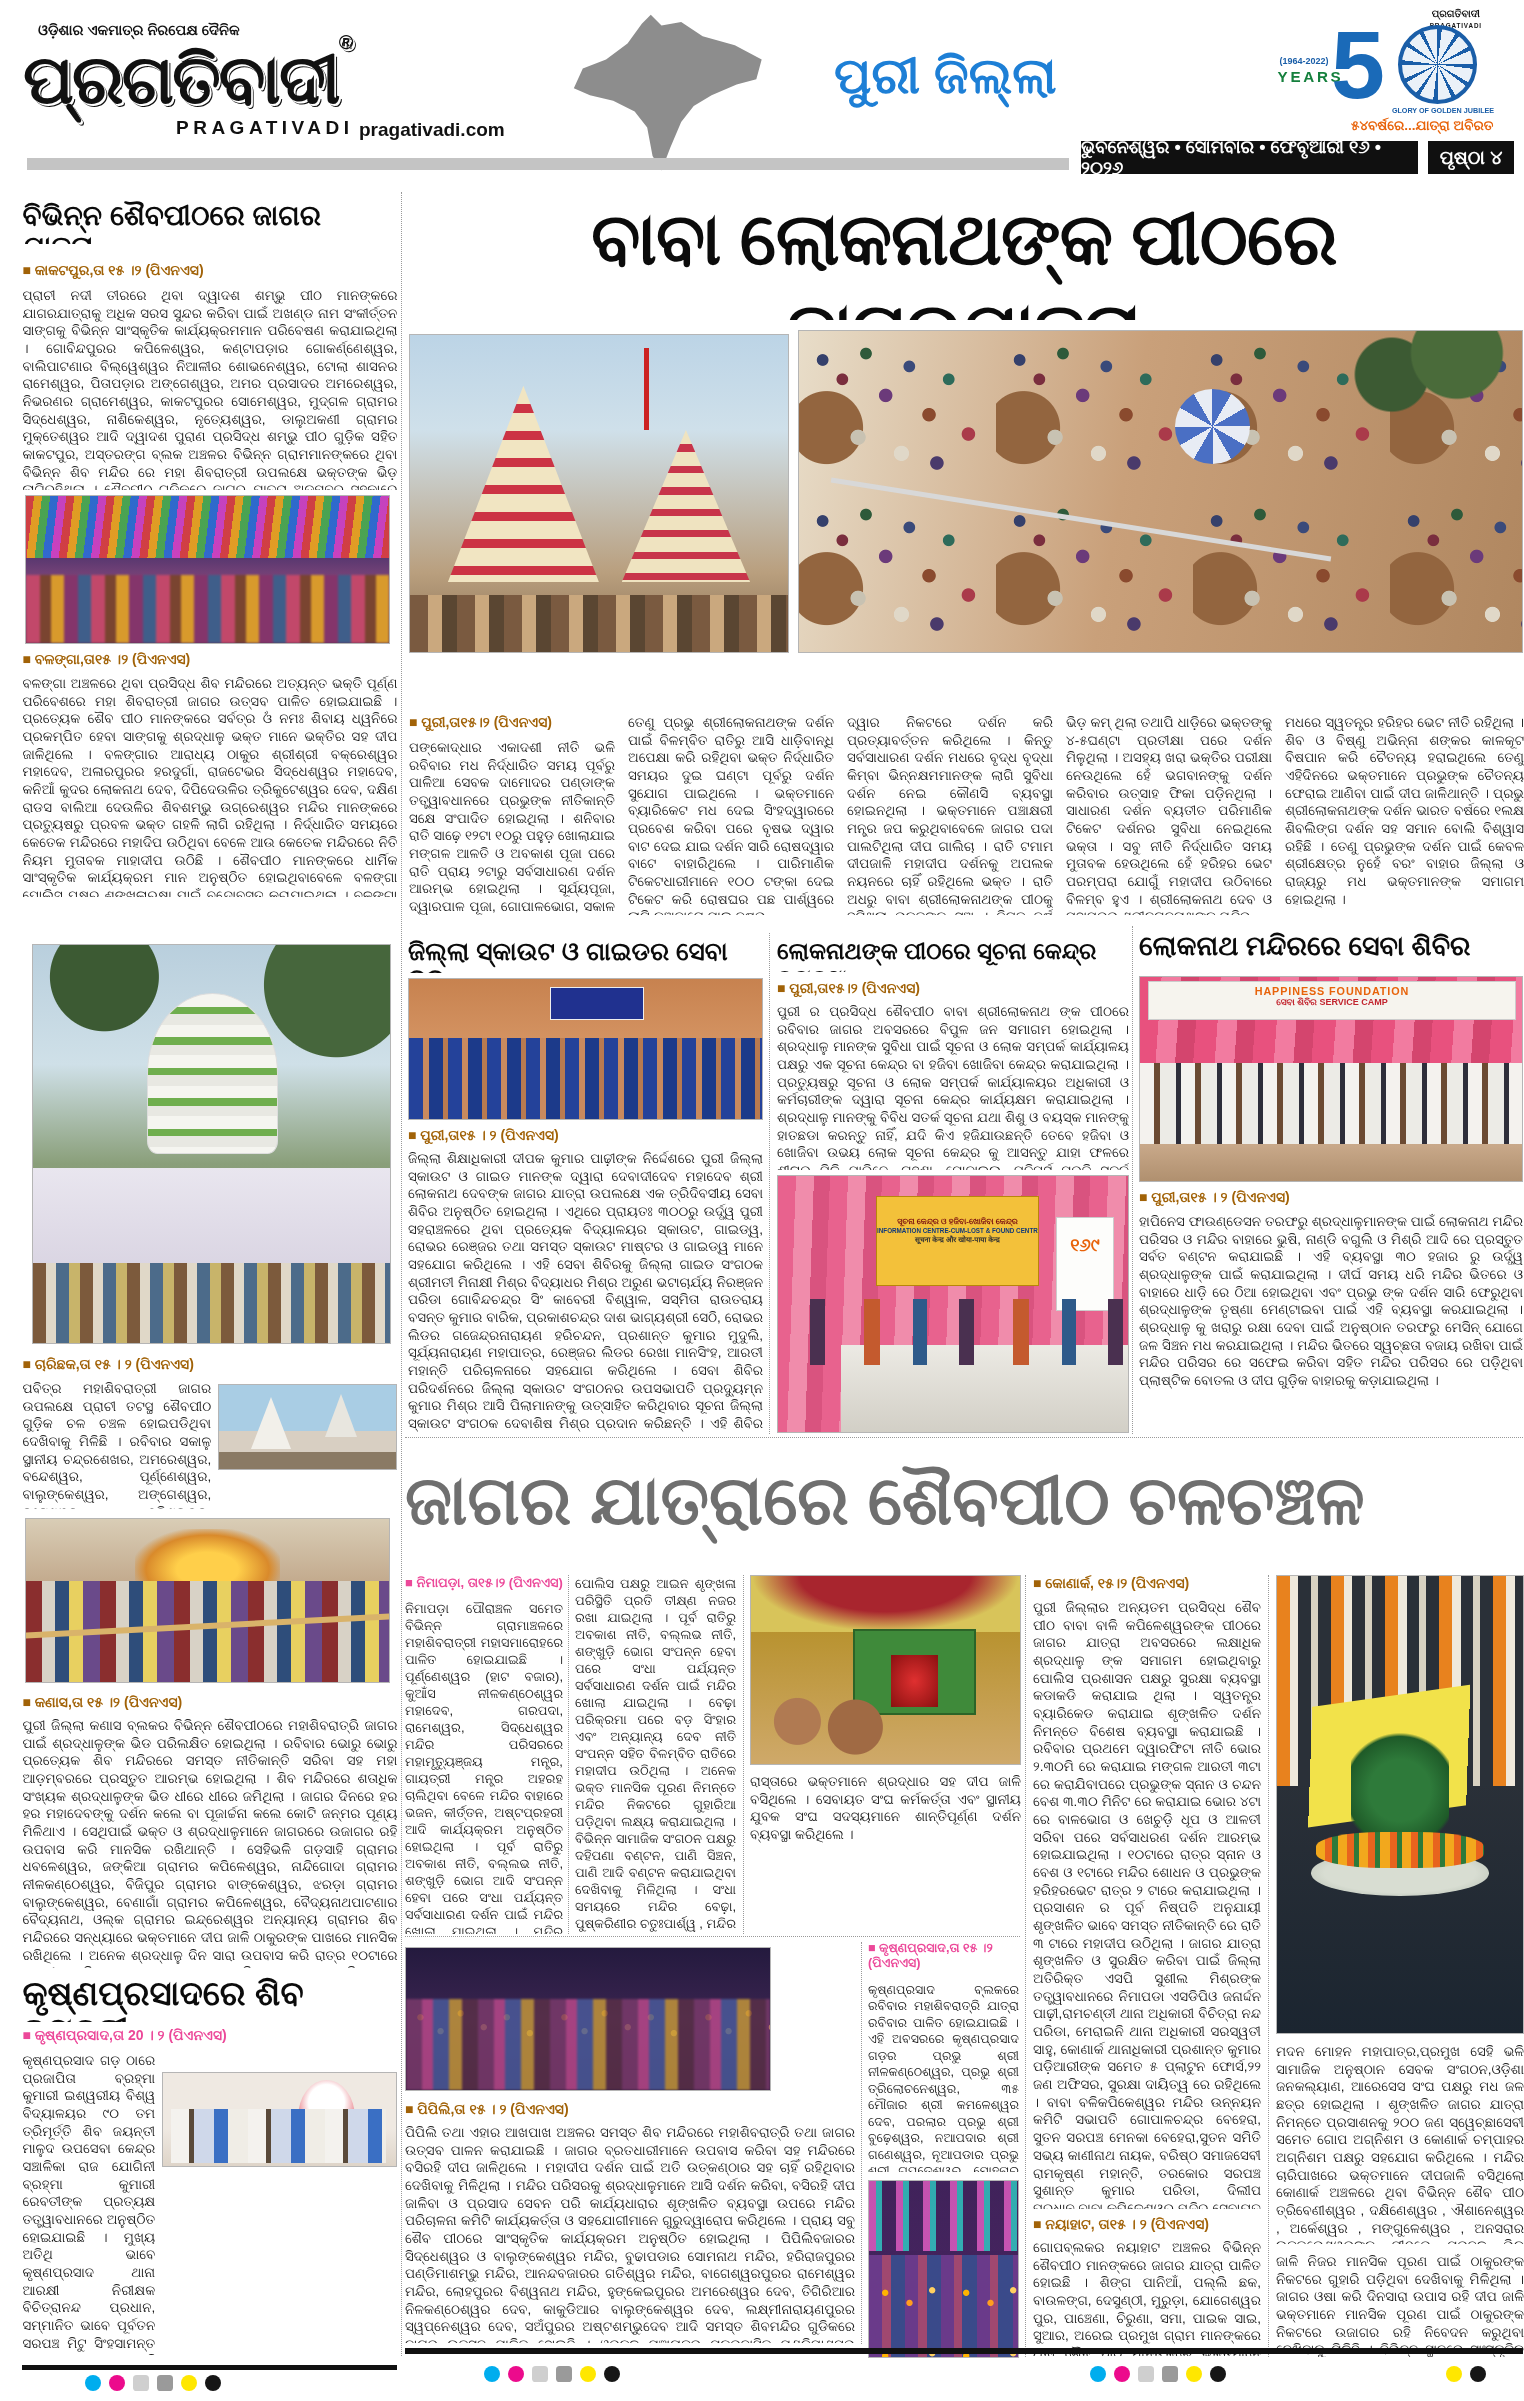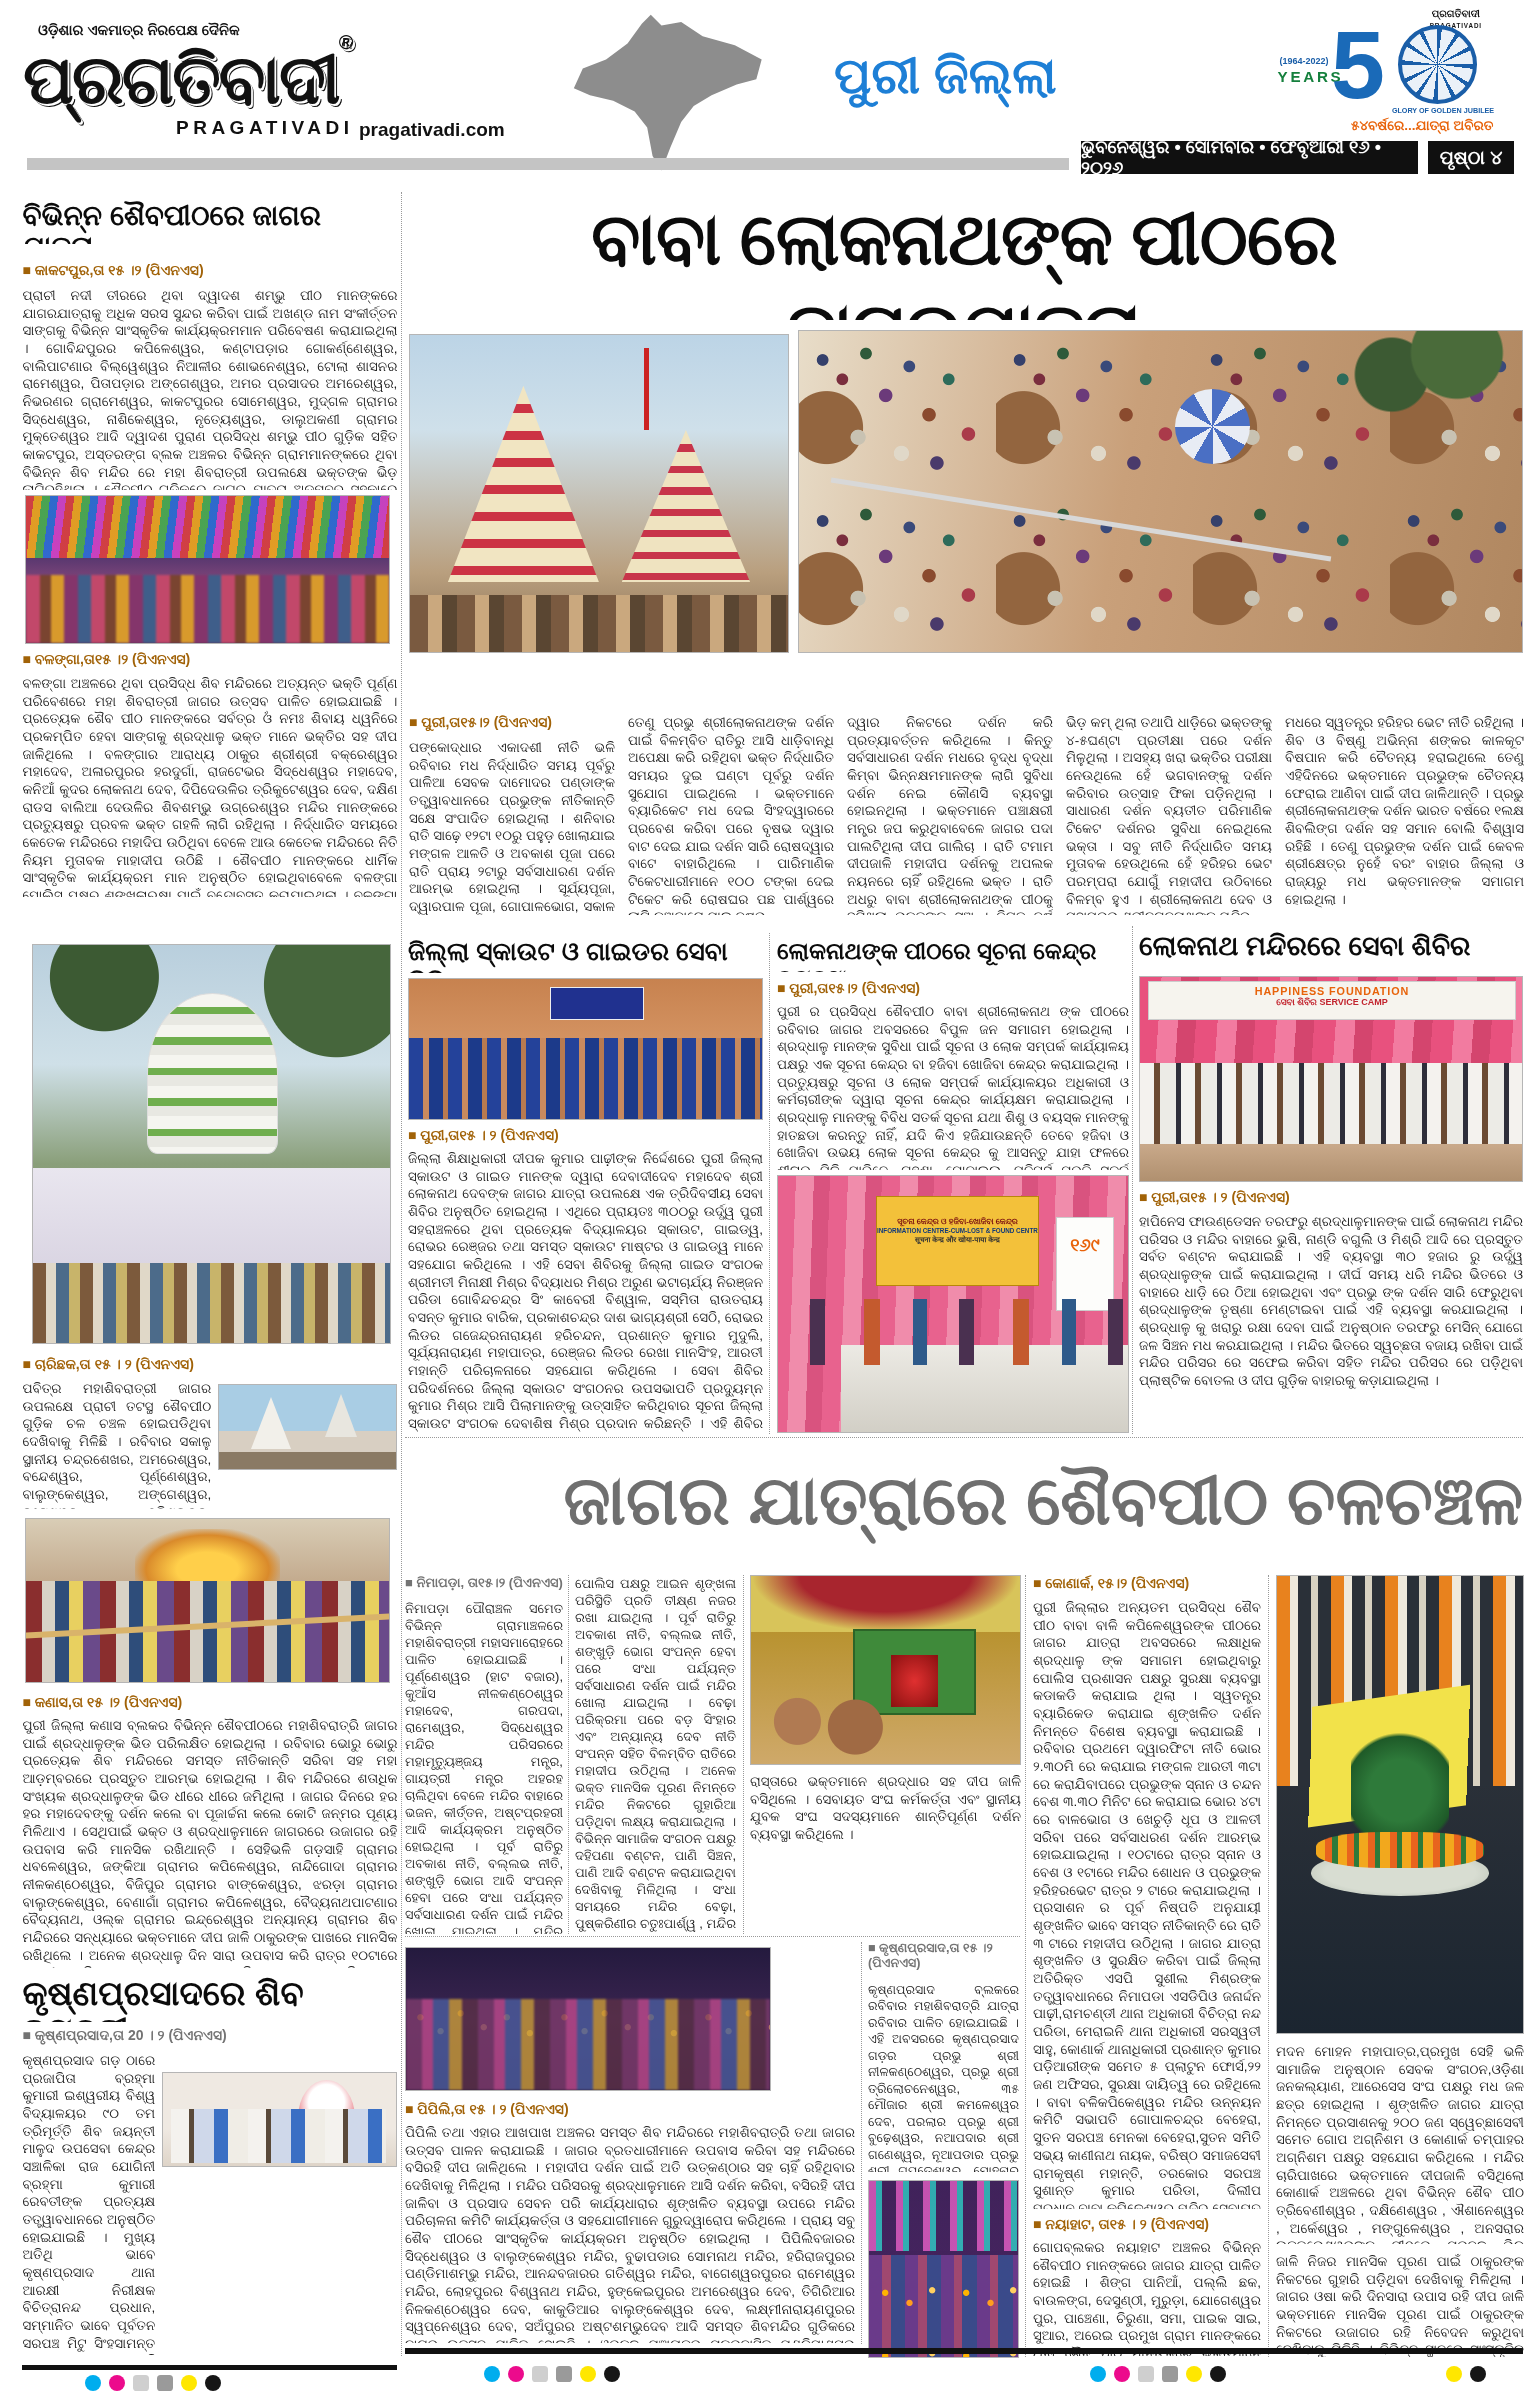--- a/index.html
+++ b/index.html
@@ -1,21 +1,21 @@
 <!DOCTYPE html>
 <html style="font-size:14.4px"><head>
 <meta charset="utf-8">
 <style>
   html,body{margin:0;padding:0;background:#e9e9e9;}
   #page{position:relative;width:1525px;height:2401px;background:#ffffff;
         font-family:"Liberation Sans",sans-serif;color:#111;overflow:hidden;}
   .abs{position:absolute;}
   .bd{font-size:13.5px;line-height:1.31;text-align:justify;overflow:hidden;color:#1a1a1a;}
   .dl{font-size:14px;font-weight:bold;color:#a16207;overflow:hidden;white-space:nowrap;}
-  .dlw{font-size:14px;font-weight:bold;color:#737373;overflow:hidden;}
+  .dlw{font-size:14px;font-weight:bold;color:#ec4899;overflow:hidden;}
   .hl{font-weight:bold;color:#0b0b0b;overflow:hidden;}
   .ph{overflow:hidden;border:0.9px solid #b5b5b5;box-sizing:border-box;}
   .vdot{border-left:1.8px dotted #999;width:0;}
   .hdot{border-top:1.8px dotted #999;height:0;}
   .blackbar{background:#101010;color:#fff;font-weight:bold;display:flex;align-items:center;justify-content:center;}
   .dotrow{display:flex;gap:8px;align-items:center;}
   .cdot{width:16px;height:16px;border-radius:50%;}
   .c-c{background:#00adee}.c-m{background:#ec0b8c}.c-lg{background:#cfcfcf;border-radius:3.6px;}
   .c-g{background:#9a9a9a;border-radius:3.6px;}.c-y{background:#ffe700}.c-k{background:#161616}
   .bannertxt{font-weight:bold;text-align:center;overflow:hidden;white-space:nowrap;}
@@ -192,21 +192,21 @@
       <div class="bannertxt" style="font-size:10.8px;color:#e8630a;margin-top:2.7px;letter-spacing:0.9px;">HAPPINESS FOUNDATION</div>
       <div class="bannertxt" style="font-size:9px;color:#c2242e;">ସେବା ଶିବିର  SERVICE CAMP</div>
     </div>
     <div class="abs" style="left:0;bottom:18%;width:100%;height:40%;
          background:repeating-linear-gradient(90deg,#f4f2ee 0 14.4px,#6b4a32 14.4px 20px,#ecebe6 20px 36px,#2e2e3a 36px 41px);filter:blur(0.5px);"></div>
     <div class="abs" style="left:0;bottom:0;width:100%;height:18%;background:linear-gradient(180deg,#c9a98a,#b0906f);"></div>
   </div>
   <div class="abs dl" style="left:1139px;top:1189px;width:384px;">■ ପୁରୀ,ତା୧୫ । ୨ (ପିଏନଏସ)</div>
   <div class="abs bd" style="left:1139px;top:1213px;width:384px;height:219px;">ହାପିନେସ ଫାଉଣ୍ଡେସନ ତରଫରୁ ଶ୍ରଦ୍ଧାଳୁମାନଙ୍କ ପାଇଁ ଲୋକନାଥ ମନ୍ଦିର ପରିସର ଓ ମନ୍ଦିର ବାହାରେ ଭୁଷି, ନାଣ୍ଡି ବଗୁଲି ଓ ମିଶ୍ରି ଆଦି ରେ ପ୍ରସ୍ତୁତ ସର୍ବତ ବଣ୍ଟନ କରାଯାଇଛି । ଏହି ବ୍ୟବସ୍ଥା ୩୦ ହଜାର ରୁ ଉର୍ଦ୍ଧ୍ୱ ଶ୍ରଦ୍ଧାଳୁଙ୍କ ପାଇଁ କରାଯାଇଥିଲା । ଦୀର୍ଘ ସମୟ ଧରି ମନ୍ଦିର ଭିତରେ ଓ ବାହାରେ ଧାଡ଼ି ରେ ଠିଆ ହୋଇଥିବା ଏବଂ ପ୍ରଭୁ ଙ୍କ ଦର୍ଶନ ସାରି ଫେରୁଥିବା ଶ୍ରଦ୍ଧାଳୁଙ୍କ ତୃଷ୍ଣା ମେଣ୍ଟାଇବା ପାଇଁ ଏହି ବ୍ୟବସ୍ଥା କରଯାଇଥିଲା । ଶ୍ରଦ୍ଧାଳୁ କୁ ଖରାରୁ ରକ୍ଷା ଦେବା ପାଇଁ ଅନୁଷ୍ଠାନ ତରଫରୁ ମେସିନ୍ ଯୋଗେ ଜଳ ସିଞ୍ଚନ ମଧ କରଯାଇଥିଲା । ମନ୍ଦିର ଭିତରେ ସ୍ୱଚ୍ଛତା ବଜାୟ ରଖିବା ପାଇଁ ମନ୍ଦିର ପରିସର ରେ ସଫେଇ କରିବା ସହିତ ମନ୍ଦିର ପରିସର ରେ ପଡ଼ିଥିବା ପ୍ଲାଷ୍ଟିକ ବୋତଲ ଓ ଦୀପ ଗୁଡ଼ିକ ବାହାରକୁ କଡ଼ାଯାଇଥିଲା ।</div>
 
-  <div class="abs hl" style="left:405px;top:1455px;width:1118px;height:106px;font-size:68px;line-height:1.35;text-align:right;color:#6f6f6f;">ଜାଗର ଯାତ୍ରାରେ ଶୈବପୀଠ ଚଳଚଞ୍ଚଳ</div>
+  <div class="abs hl" style="left:405px;top:1455px;width:1118px;height:106px;font-size:68px;line-height:1.35;text-align:left;color:#6f6f6f;">ଜାଗର ଯାତ୍ରାରେ ଶୈବପୀଠ ଚଳଚଞ୍ଚଳ</div>
 
   <div class="abs dlw" style="left:405px;top:1575px;width:158px;height:20px;font-size:13px;">■ ନିମାପଡ଼ା, ତା୧୫।୨ (ପିଏନଏସ)</div>
   <div class="abs bd" style="left:405px;top:1600px;width:158px;height:334px;font-size:13px;">ନିମାପଡ଼ା ପୌରାଞ୍ଚଳ ସମେତ ବିଭିନ୍ନ ଗ୍ରାମାଞ୍ଚଳରେ ମହାଶିବରାତ୍ରୀ ମହାସମାରୋହରେ ପାଳିତ ହୋଇଯାଇଛି । ପୂର୍ଣ୍ଣେଶ୍ୱର (ହାଟ ବଜାର), କୁଆଁସ ନୀଳକଣ୍ଠେଶ୍ୱର ମହାଦେବ, ଗରପଦା, ରାମେଶ୍ୱର, ସିଦ୍ଧେଶ୍ୱର ମନ୍ଦିର ପରିସରରେ ମହାମୃତ୍ୟୁଞ୍ଜୟ ମନ୍ତ୍ର, ଗାୟତ୍ରୀ ମନ୍ତ୍ର ଅହରହ ଚାଲିଥିବା ବେଳେ ମନ୍ଦିର ବାହାରେ ଭଜନ, କୀର୍ତ୍ତନ, ଅଷ୍ଟପ୍ରହରୀ ଆଦି କାର୍ଯ୍ୟକ୍ରମ ଅନୁଷ୍ଠିତ ହୋଇଥିଲା । ପୂର୍ବ ରାତିରୁ ଅବକାଶ ନୀତି, ବଲ୍ଲଭ ନୀତି, ଶଙ୍ଖୁଡ଼ି ଭୋଗ ଆଦି ସଂପନ୍ନ ହେବା ପରେ ସଂଧା ପର୍ଯ୍ୟନ୍ତ ସର୍ବସାଧାରଣ ଦର୍ଶନ ପାଇଁ ମନ୍ଦିର ଖୋଲା ଯାଇଥିଲା । ମନ୍ଦିର ପରିସରରେ ନିମାପଡ଼ା</div>
   <div class="abs vdot" style="left:568px;top:1575px;height:359px;"></div>
   <div class="abs bd" style="left:575px;top:1575px;width:161px;height:359px;font-size:13px;">ପୋଲିସ ପକ୍ଷରୁ ଆଇନ ଶୃଙ୍ଖଳା ପରିସ୍ଥିତି ପ୍ରତି ତୀକ୍ଷ୍ଣ ନଜର ରଖା ଯାଇଥିଲା । ପୂର୍ବ ରାତିରୁ ଅବକାଶ ନୀତି, ବଲ୍ଲଭ ନୀତି, ଶଙ୍ଖୁଡ଼ି ଭୋଗ ସଂପନ୍ନ ହେବା ପରେ ସଂଧା ପର୍ଯ୍ୟନ୍ତ ସର୍ବସାଧାରଣ ଦର୍ଶନ ପାଇଁ ମନ୍ଦିର ଖୋଲା ଯାଇଥିଲା । ବେଢ଼ା ପରିକ୍ରମା ପରେ ବଡ଼ ସିଂହାର ଏବଂ ଅନ୍ୟାନ୍ୟ ଦେବ ନୀତି ସଂପନ୍ନ ସହିତ ବିଳମ୍ବିତ ରାତିରେ ମହାଦୀପ ଉଠିଥିଲା । ଅନେକ ଭକ୍ତ ମାନସିକ ପୂରଣ ନିମନ୍ତେ ମନ୍ଦିର ନିକଟରେ ଗୁହାରିଆ ପଡ଼ିଥିବା ଲକ୍ଷ୍ୟ କରାଯାଇଥିଲା । ବିଭିନ୍ନ ସାମାଜିକ ସଂଗଠନ ପକ୍ଷରୁ ଦହିପଣା ବଣ୍ଟନ, ପାଣି ସିଞ୍ଚନ, ପାଣି ଆଦି ବଣ୍ଟନ କରାଯାଇଥିବା ଦେଖିବାକୁ ମିଳିଥିଲା । ସଂଧା ସମୟରେ ମନ୍ଦିର ବେଢ଼ା, ପୁଷ୍କରିଣୀର ଚତୁଃପାର୍ଶ୍ୱ , ମନ୍ଦିର ସାମ୍ନା</div>
   <div class="abs vdot" style="left:743px;top:1575px;height:359px;"></div>
 
   <div class="abs ph" style="left:750px;top:1575px;width:271px;height:190px;background:linear-gradient(180deg,#d8c45a 0%,#b8922e 28%,#cfa96a 100%);">
     <div class="abs" style="left:0;top:0;width:100%;height:30%;
          background:radial-gradient(ellipse at 50% 0,#a8252e 0 45%,#d8c45a 70%);"></div>

